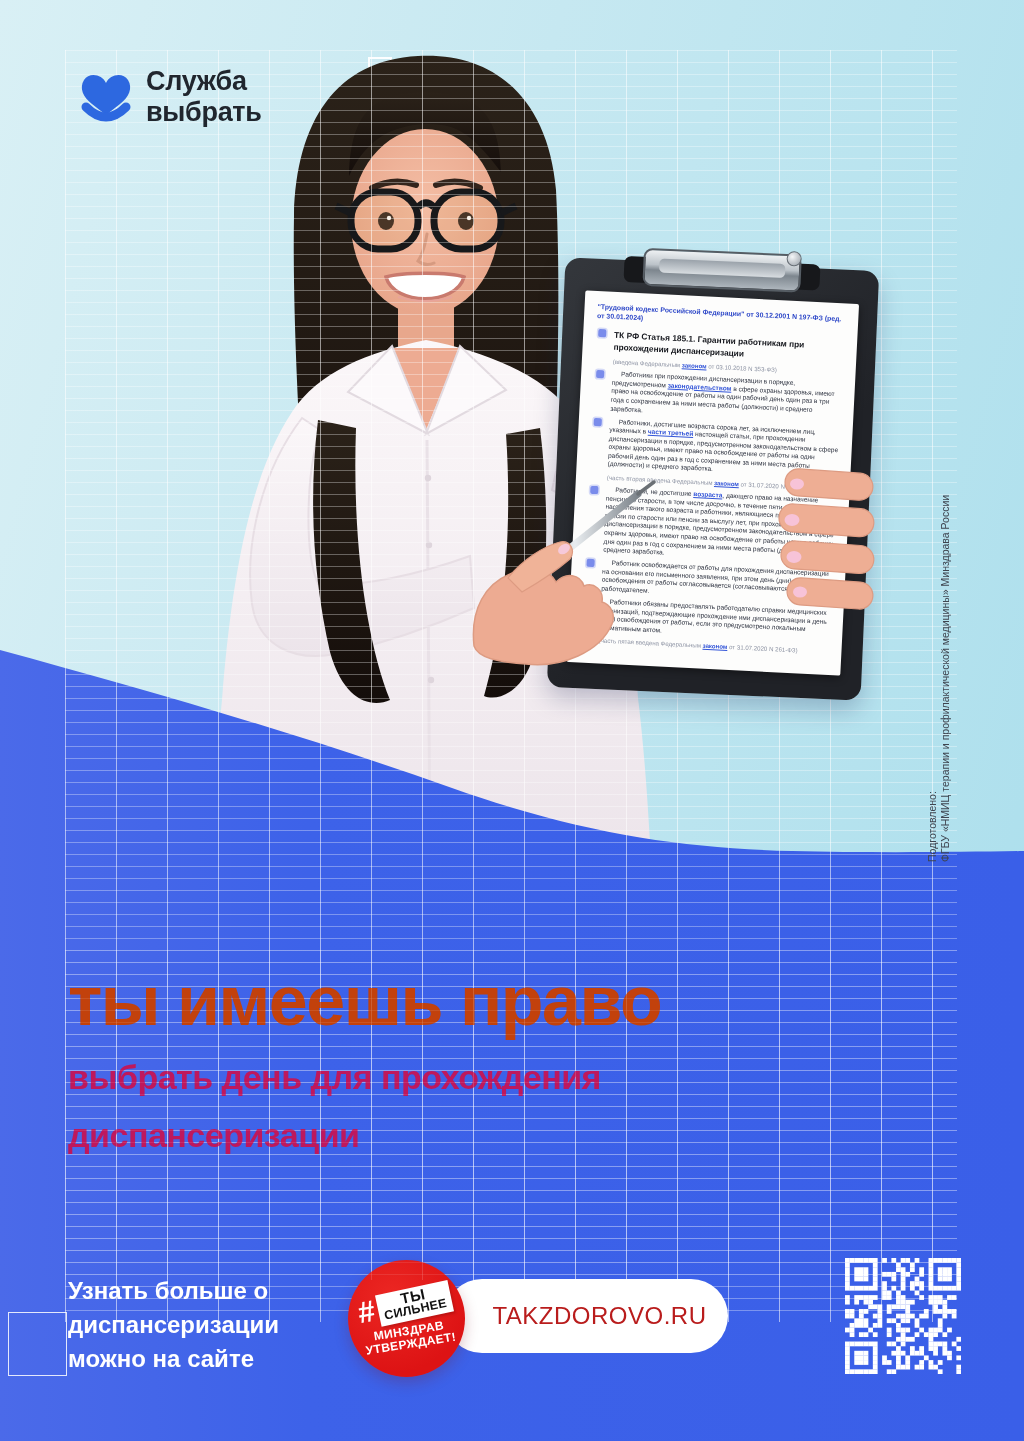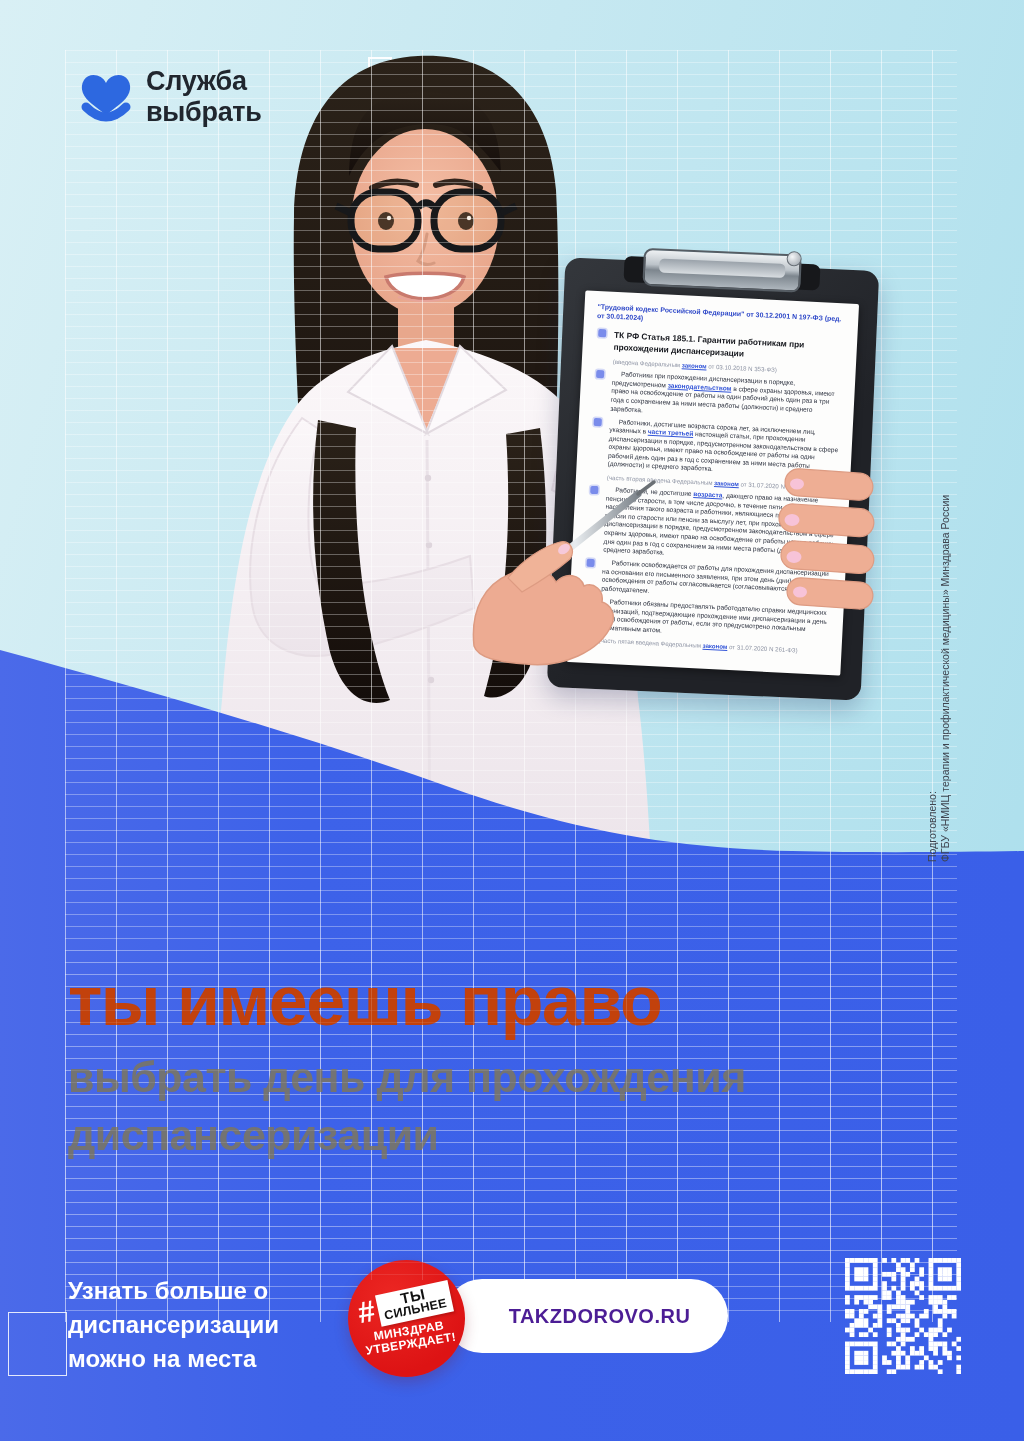--- a/index.html
+++ b/index.html
@@ -54,29 +54,29 @@
   .doc p{margin:0 0 4.5px 0;position:relative;padding-left:18px;}
   .doc p.body{text-indent:9px;}
   .doc p.note{color:#8e94a4;font-size:6.1px;}
   .mark{position:absolute;left:2px;top:1px;width:8px;height:8px;background:#7a8ceb;border-radius:2px;
     box-shadow:0 0 0 1.5px rgba(122,140,235,.30);}
   .lnk{color:#3355d8;text-decoration:underline;font-weight:bold;}
 
   
   .headline{position:absolute;left:68px;top:966px;z-index:7;color:#c2410c;font-weight:bold;
     font-size:70px;line-height:1;letter-spacing:-1.5px;}
-  .subtitle{position:absolute;left:68px;top:1048px;z-index:7;color:#737373;font-weight:bold;
-    font-size:43px;line-height:58px;letter-spacing:-.5px;}
+  .subtitle{position:absolute;left:68px;top:1048px;z-index:7;color:#be185d;font-weight:bold;
+    font-size:34px;line-height:58px;letter-spacing:-.5px;}
   .info{position:absolute;left:68px;top:1274px;z-index:7;color:#ffffff;
     font-size:24px;line-height:34px;font-weight:bold;}
 
   
   .pill{position:absolute;left:445px;top:1279px;width:283px;height:74px;z-index:7;background:#ffffff;
     border-radius:37px;display:flex;align-items:center;justify-content:center;}
-  .pill span{font-weight:bold;font-size:20px;letter-spacing:.5px;color:#4c1d95;padding-left:26px;}
+  .pill span{font-weight:normal;font-size:24px;letter-spacing:.5px;color:#b91c1c;padding-left:26px;}
   .badge{position:absolute;left:348px;top:1260px;width:117px;height:117px;border-radius:50%;
     background:radial-gradient(circle at 38% 32%,#ec2723,#dd1314 70%);z-index:7;
     box-shadow:0 6px 14px rgba(120,20,40,.25);}
   .badge-rot{position:absolute;inset:0;transform:rotate(-10deg);display:flex;flex-direction:column;
     align-items:center;justify-content:center;padding-top:2px;}
   .badge-row{display:flex;align-items:center;gap:3px;}
   .badge-hash{color:#fff;font-weight:bold;font-size:30px;line-height:1;}
   .badge-box{background:#fff;padding:2px 5px 3px 5px;transform:rotate(-2deg);text-align:center;
     box-shadow:1px 2px 3px rgba(90,0,0,.3);}
   .badge-box .b1{font-weight:bold;font-size:15px;line-height:14px;color:#111;letter-spacing:.5px;}
@@ -253,21 +253,21 @@
   </div>
 
   <div class="headline">ты имеешь право</div>
   <div class="subtitle">
     <div>выбрать день для прохождения</div>
     <div>диспансеризации</div>
   </div>
   <div class="info">
     <div>Узнать больше о</div>
     <div>диспансеризации</div>
-    <div>можно на места</div>
+    <div>можно на сайте</div>
   </div>
 
   <div class="pill">
     <span>TAKZDOROVO.RU</span>
   </div>
 
   <div class="badge">
     <div class="badge-rot">
       <div class="badge-row">
         <span class="badge-hash">#</span>

